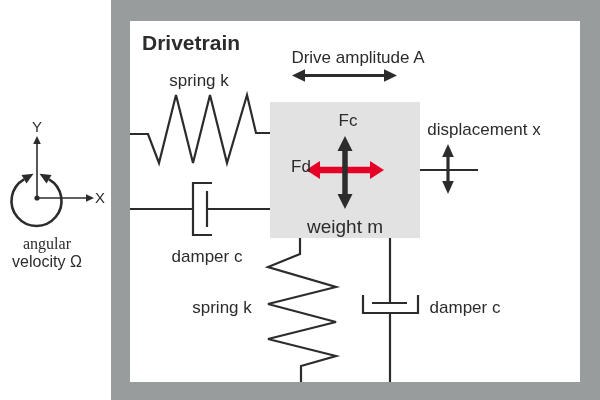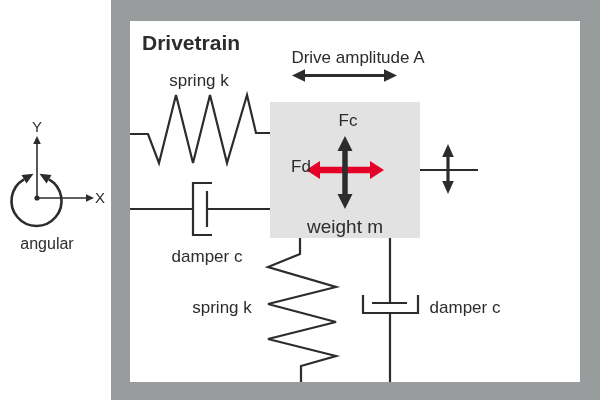--- a/index.html
+++ b/index.html
@@ -92,26 +92,28 @@
   <div class="lbl ctr" style="left:358px; top:49px;">Drive amplitude A</div>
 
   <div class="lbl ctr" style="left:207px; top:248px;">damper c</div>
 
   <div class="lbl ctr" style="left:348px; top:112px;">Fc</div>
 
   <div class="lbl ctr" style="left:301px; top:158px;">Fd</div>
 
   <div class="lbl ctr" style="left:345px; top:217px; font-size:19px;">weight m</div>
 
+  <div class="lbl ctr" style="left:484px; top:121px;">displacement x</div>
 
   <div class="lbl ctr" style="left:222px; top:299px;">spring k</div>
 
   <div class="lbl ctr" style="left:465px; top:299px;">damper c</div>
 
 
   <div class="lbl ctr" style="left:37px; top:119px; font-size:15px;">Y</div>
 
   <div class="lbl" style="left:95px; top:190px; font-size:15px;">X</div>
 
-  <div class="lbl ctr" style="left:47px; top:235px; font-size:16px;">angular</div>
+  <div class="lbl ctr" style="left:47px; top:235px; font-size:16px;font-family:Liberation Serif, serif;">angular</div>
 
+  <div class="lbl ctr" style="left:47px; top:253px; font-size:16px;">velocity Ω</div>
 
 </div>
 
 </body></html>

